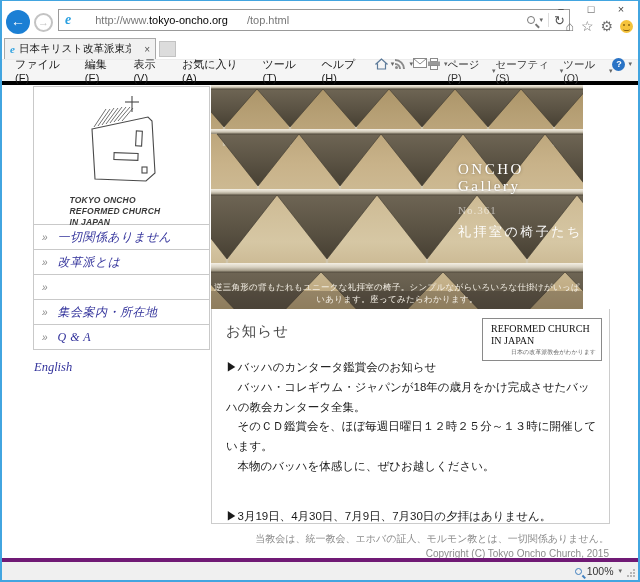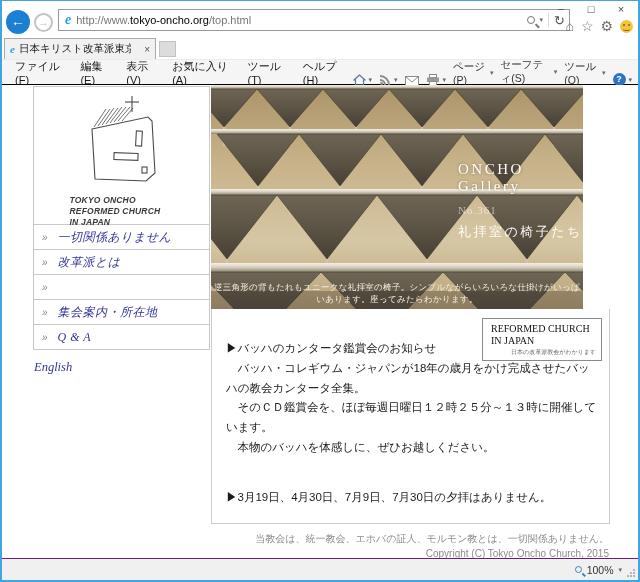--- a/index.html
+++ b/index.html
@@ -19,21 +19,21 @@
   }
   .fwd-btn {
     position:absolute; left:32px; top:12px; width:19px; height:19px; border-radius:50%;
     background:#fff; border:2px solid #c3c3c3; color:#c3c3c3; font-size:11px; line-height:15px; text-align:center;
   }
   .addr-box {
     position:absolute; left:56px; top:8px; width:512px; height:22px;
     border:1px solid #999; background:#fff; display:flex; align-items:center; padding:0 4px; font-size:11px;
   }
   .ie-e { font-family:"Liberation Serif", serif; font-style:italic; font-weight:bold; color:#2ba0e0; font-size:14px; margin:0 5px 0 2px; }
-  .url-dim { color:#767676; } .url-domain { color:#000; }
+  .url-dim { color:#767676;margin-left:19px; } .url-domain { color:#000; }
   .addr-tools { margin-left:auto; display:flex; align-items:center; gap:5px; }
   .search-glyph { width:8px; height:8px; border:1.5px solid #777; border-radius:50%; position:relative; display:inline-block; }
   .search-glyph::after { content:""; position:absolute; width:5px; height:1.5px; background:#777; transform:rotate(45deg); left:7px; top:8px; }
   .mini-arrow { font-size:7px; color:#666; }
   .tool-sep { width:1px; height:14px; background:#ddd; }
   .refresh-glyph { font-size:13px; color:#555; }
   .win-controls { position:absolute; right:2px; top:0; display:flex; }
   .win-btn { width:30px; height:18px; text-align:center; font-size:11px; color:#444; line-height:17px; cursor:pointer; }
   .quick-icons { position:absolute; right:5px; top:18px; display:flex; align-items:center; gap:7px; }
   .q-icon { font-size:14px; color:#707070; line-height:14px; cursor:pointer; }
@@ -46,23 +46,23 @@
   .tab {
     margin-left:2px; width:152px; height:21px; background:#f1f1f1; border:1px solid #a9a9a9; border-bottom:none;
     display:flex; align-items:center; padding:0 5px; font-size:10.5px; color:#1a1a1a; cursor:pointer;
   }
   .tab .ie-e { font-size:11px; margin:0 4px 0 0; }
   .tab-title { white-space:nowrap; overflow:hidden; max-width:112px; }
   .tab-close { margin-left:auto; font-size:10px; color:#555; cursor:pointer; }
   .newtab-btn { width:17px; height:16px; background:#dcdcdc; border:1px solid #c2c2c2; margin-left:3px; margin-bottom:2px; cursor:pointer; }
 
   
-  .menu-row { height:25px; background:#f5f5f5; display:flex; align-items:center; font-size:11px; color:#1a1a1a; border-bottom:1px solid #000000; padding:0 6px; }
+  .menu-row { height:25px; background:#f5f5f5; display:flex; align-items:center; font-size:11px; color:#1a1a1a; border-bottom:4px solid #000000; padding:0 6px; }
   .menu-item { padding:3px 7px; cursor:pointer; }
-  .cmd-bar { margin-left:auto; display:flex; align-items:flex-end; gap:7px; color:#333; }
+  .cmd-bar { margin-left:auto; display:flex; align-items:flex-start; color:#333; }
   .cmd-group { display:flex; align-items:center; gap:3px; cursor:pointer; }
   .cmd-label { font-size:10.5px; }
   .cmd-svg { display:block; }
   .help-circle { width:13px; height:13px; border-radius:50%; background:#2a73c5; color:#fff; font-size:9px; font-weight:bold; text-align:center; line-height:13px; }
 
   
   .page { height:473px; background:#fff; position:relative; }
 
   .sidebar { position:absolute; left:31px; top:1px; width:177px;font-style:italic; }
   .side-box { border:1px solid #c9c9c9; background:#fff; }
@@ -87,21 +87,21 @@
   .rcj-banner { position:absolute; right:7px; top:9px; border:1px solid #8a8a8a; width:120px; padding:4px 5px 3px 8px; background:#fff; cursor:pointer; }
   .rcj-title { font-family:"Liberation Serif", serif; font-size:10px; line-height:1.15; color:#111; white-space:pre-line; }
   .rcj-tagline { font-size:6px; color:#666; text-align:right; margin-top:2px; }
   .news-body { margin-top:17px; font-size:11.5px; color:#1a1a1a; line-height:1.72; }
   .news-body p { margin:0; }
   .news-gap { margin-top:30px !important; }
 
   .page-footer { margin-top:7px; text-align:right; font-size:10px; color:#8c8c8c; line-height:1.5; padding-right:1px; }
 
   
-  .status-bar { height:22px; background:#f0f0f0; border-top:1px solid #701a75; display:flex; align-items:center; justify-content:flex-end; gap:5px; padding-right:16px; font-size:10.5px; color:#333; position:relative; }
+  .status-bar { height:22px; background:#f0f0f0; border-top:4px solid #701a75; display:flex; align-items:center; justify-content:flex-end; gap:5px; padding-right:16px; font-size:10.5px; color:#333; position:relative; }
   .zoom-glyph { width:7px; height:7px; border:1.5px solid #3f7fbf; border-radius:50%; position:relative; display:inline-block; }
   .zoom-glyph::after { content:""; position:absolute; width:4px; height:1.5px; background:#3f7fbf; transform:rotate(45deg); left:6px; top:7px; }
   .grip { position:absolute; right:2px; bottom:2px; width:10px; height:10px;
     background:radial-gradient(circle at 8px 2px,#b5b5b5 1px,transparent 1.2px),
                radial-gradient(circle at 5px 5px,#b5b5b5 1px,transparent 1.2px),
                radial-gradient(circle at 8px 5px,#b5b5b5 1px,transparent 1.2px),
                radial-gradient(circle at 2px 8px,#b5b5b5 1px,transparent 1.2px),
                radial-gradient(circle at 5px 8px,#b5b5b5 1px,transparent 1.2px),
                radial-gradient(circle at 8px 8px,#b5b5b5 1px,transparent 1.2px); }
 </style>
@@ -325,20 +325,21 @@
           </svg>
         <div class="gallery-block">
           <div class="g-title">ONCHO Gallery</div>
           <div class="g-no">No.361</div>
           <div class="g-sub">礼拝室の椅子たち</div>
         </div>
         <div class="photo-caption">逆三角形の背もたれもユニークな礼拝室の椅子。シンプルながらいろいろな仕掛けがいっぱいあります。座ってみたらわかります。</div>
       </div>
 
       <div class="news">
+        <div class="news-head">お知らせ</div>
         <div class="rcj-banner">
           <div class="rcj-title">REFORMED CHURCH
 IN JAPAN</div>
           <div class="rcj-tagline">日本の改革派教会がわかります</div>
         </div>
         <div class="news-body">
           <p>▶バッハのカンタータ鑑賞会のお知らせ</p>
           <p>　バッハ・コレギウム・ジャパンが18年の歳月をかけ完成させたバッハの教会カンタータ全集。</p>
           <p>　そのＣＤ鑑賞会を、ほぼ毎週日曜日１２時２５分～１３時に開催しています。</p>
           <p>　本物のバッハを体感しに、ぜひお越しください。</p>

